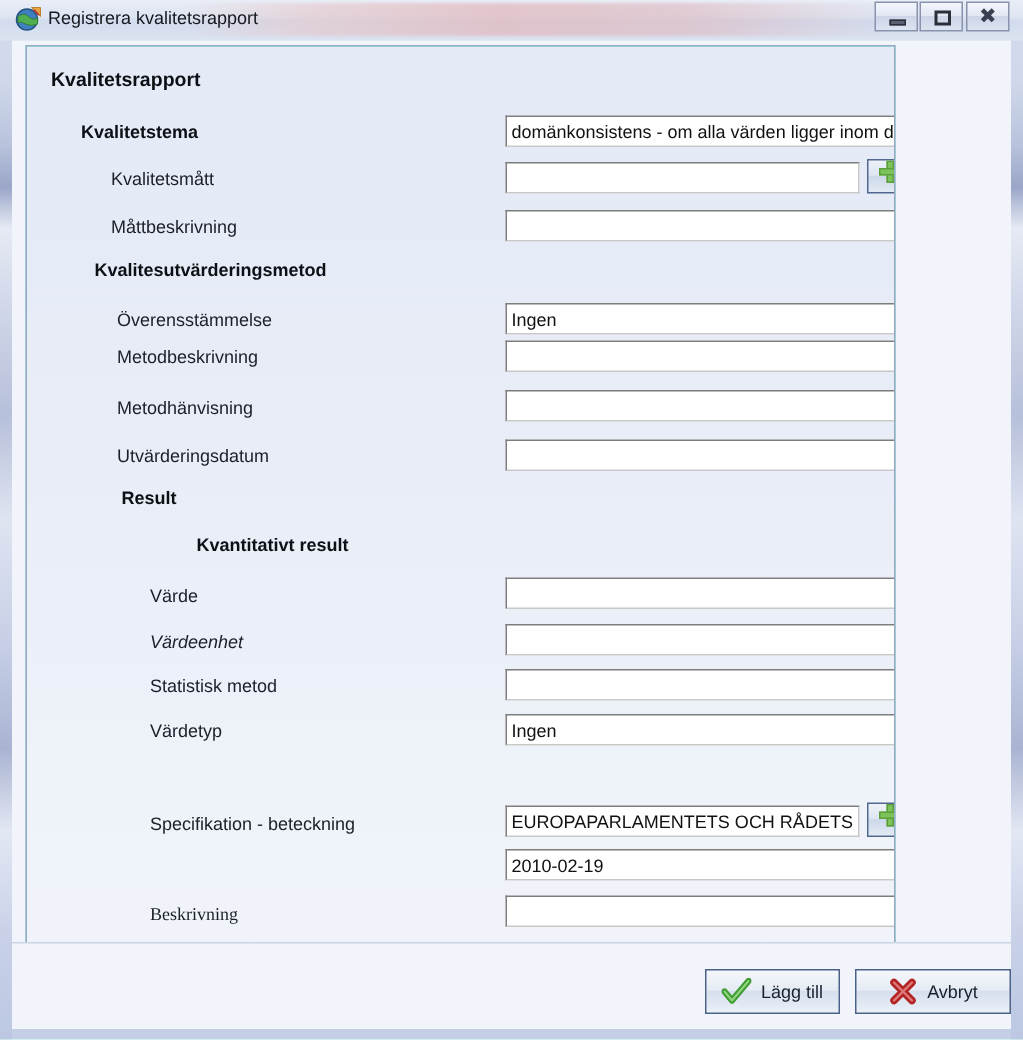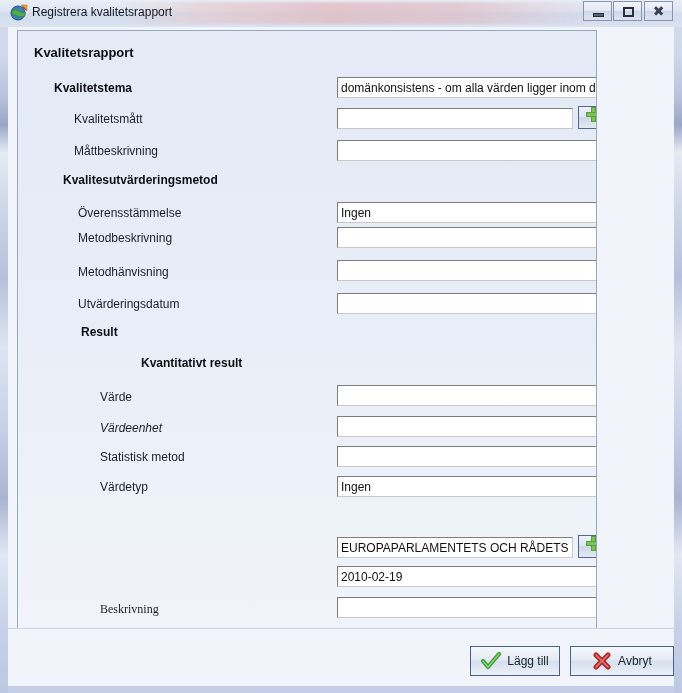--- a/index.html
+++ b/index.html
@@ -355,36 +355,37 @@
       <div class="textbox" style="left:319px; top:196px; width:303px;"></div>
 
       <div class="field-label" style="left:60px; top:234px;">Metodhänvisning</div>
       <div class="textbox" style="left:319px; top:229px; width:303px;"></div>
 
       <div class="field-label" style="left:60px; top:266px;">Utvärderingsdatum</div>
       <div class="textbox" style="left:319px; top:262px; width:303px;"></div>
 
       <div class="section-label" style="left:63px; top:294px;">Result</div>
 
-      <div class="section-label" style="left:82px; top:325px;padding-left:41px;">Kvantitativt result</div>
+      <div class="section-label" style="left:72px; top:325px;padding-left:41px;">Kvantitativt result</div>
 
       <div class="field-label" style="left:82px; top:359px;">Värde</div>
       <div class="textbox" style="left:319px; top:354px; width:303px;"></div>
 
       <div class="field-label" style="left:82px; top:390px;font-style:italic;">Värdeenhet</div>
       <div class="textbox" style="left:319px; top:385px; width:303px;"></div>
 
       <div class="field-label" style="left:82px; top:419px;">Statistisk metod</div>
       <div class="textbox" style="left:319px; top:415px; width:303px;"></div>
 
       <div class="field-label" style="left:82px; top:449px;">Värdetyp</div>
       <div class="combobox" style="left:319px; top:445px; width:303px;">Ingen</div>
       <div class="combo-arrow" style="left:603px; top:446px;"></div>
 
 
+      <div class="field-label" style="left:82px; top:511px;">Specifikation - beteckning</div>
       <div class="textbox" style="left:319px; top:506px; width:236px;">EUROPAPARLAMENTETS OCH RÅDETS DIREKTIV</div>
       <div class="select-btn" style="left:560px; top:504px;">
         <span class="plus"></span>
         <span class="slabel">Select</span>
       </div>
 
       <div class="textbox" style="left:319px; top:535px; width:303px;">2010-02-19</div>
 
       <div class="field-label" style="left:82px; top:571px;font-family:Liberation Serif, serif;">Beskrivning</div>
       <div class="textbox" style="left:319px; top:566px; width:303px;"></div>

